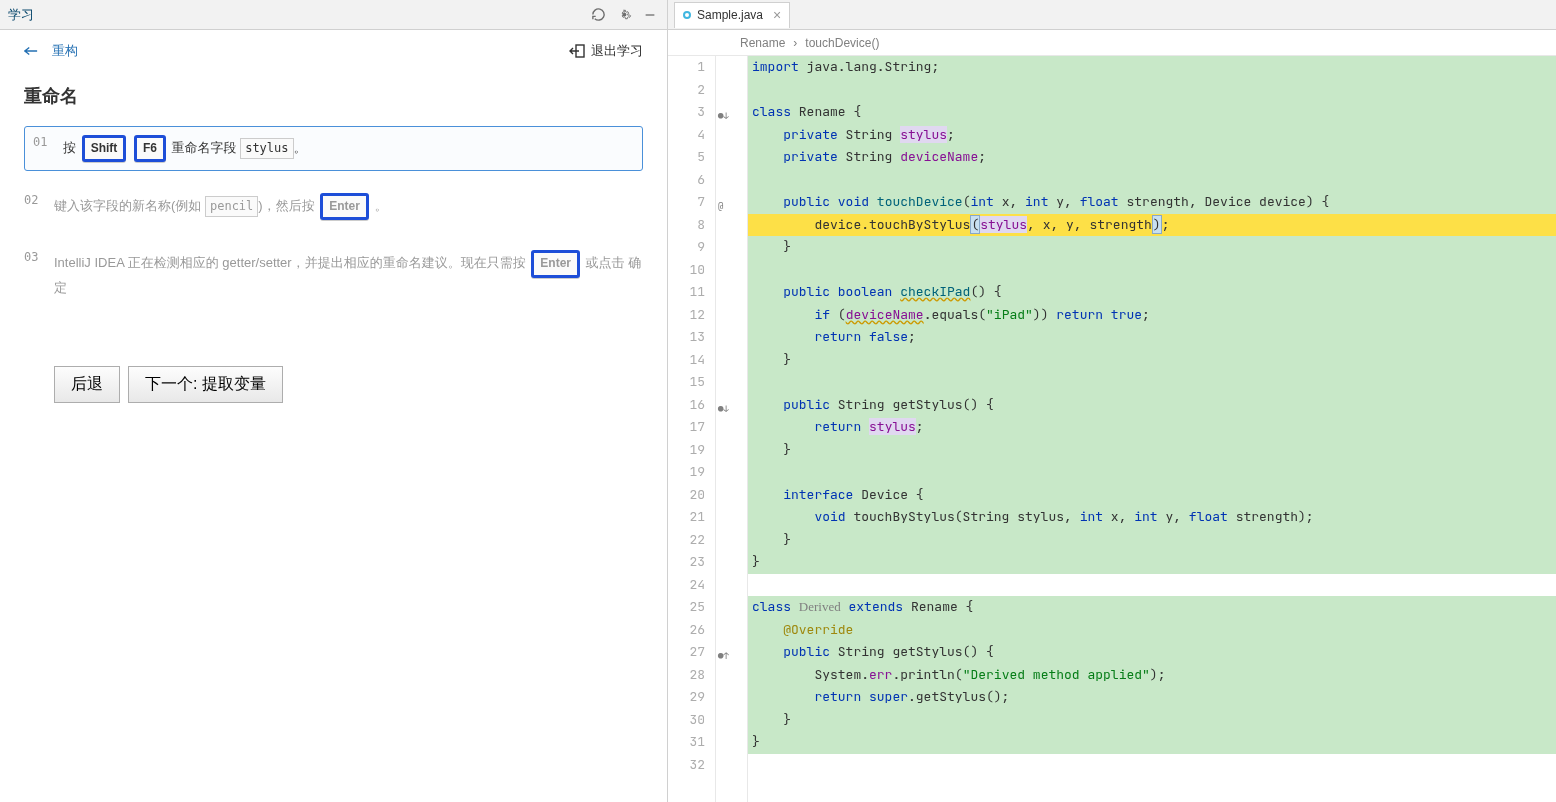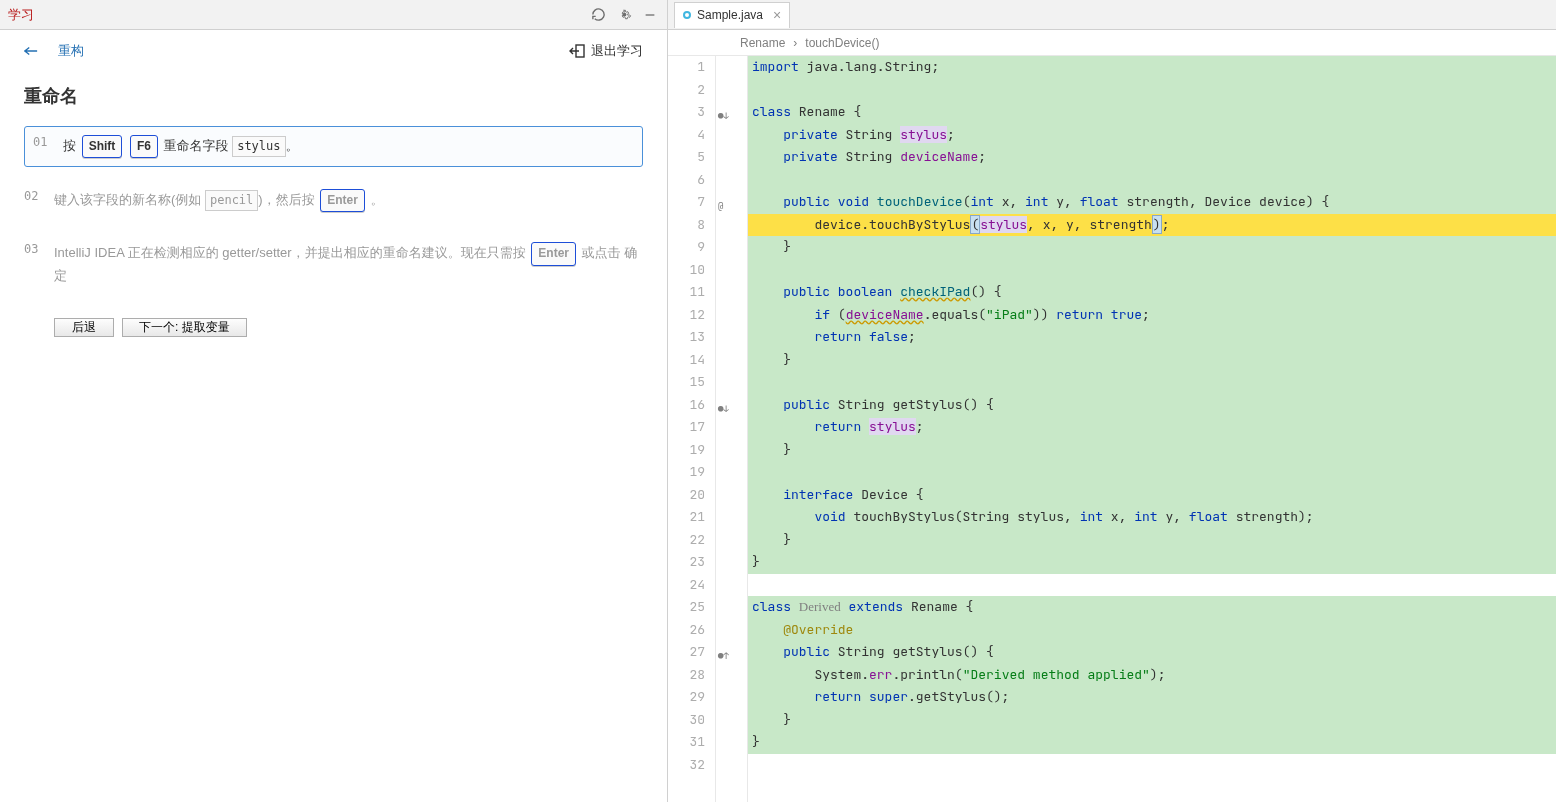--- a/index.html
+++ b/index.html
@@ -1,36 +1,36 @@
 <!DOCTYPE html>
 <html><head>
 <meta charset="utf-8">
 <style>
 * { margin: 0; padding: 0; box-sizing: border-box; }
 body { font-family: -apple-system, "Segoe UI", "Microsoft YaHei", sans-serif; font-size: 13px; color: #333; background: #fff; overflow: hidden; }
 .container { display: flex; height: 802px; width: 1556px; }
 .left-panel { width: 668px; background: #f2f2f2; display: flex; flex-direction: column; border-right: 1px solid #d0d0d0; }
 .left-header { height: 30px; display: flex; align-items: center; justify-content: space-between; padding: 0 8px; border-bottom: 1px solid #d0d0d0; background: #f2f2f2; }
-.left-header-title { font-size: 13px; color: #b91c1c; }
+.left-header-title { font-size: 13px; color: #0c4a6e; }
 .left-header-icons { display: flex; gap: 8px; align-items: center; }
 .icon-btn { width: 18px; height: 18px; display: flex; align-items: center; justify-content: center; cursor: pointer; color: #6e6e6e; }
 .left-content { flex: 1; background: #fff; padding: 12px 24px; }
 .back-row { display: flex; justify-content: space-between; align-items: center; margin-bottom: 24px; }
-.back-link { color: #2470b3; font-size: 13px; cursor: pointer; display: flex; align-items: center; gap: 20px; justify-content: space-between; }
+.back-link { color: #2470b3; font-size: 13px; cursor: pointer; display: flex; align-items: center; gap: 14px; justify-content: space-between; }
 .exit-link { color: #333; font-size: 13px; cursor: pointer; display: flex; align-items: center; gap: 6px; }
 .rename-title { font-size: 18px; font-weight: bold; color: #333; margin-bottom: 18px; }
 .step { display: flex; gap: 12px; margin-bottom: 14px; font-size: 13px; color: #333; align-items: flex-start; padding: 8px 0; }
 .step.active { border: 1px solid #4a90d9; background: #fafcfe; border-radius: 3px; padding: 8px; }
 .step-num { color: #999; font-size: 12px; min-width: 18px; font-family: monospace; }
 .step.inactive { color: #999; }
 .step-text { line-height: 1.6; flex: 1; }
-.kbd { display: inline-block; border: 1px solid #1d4ed8; border-radius: 3px; padding: 1px 6px; background: #fafafa; font-size: 12px; font-weight: bold; margin: 0 2px; box-shadow: 0 1px 0 #ccc; }
+.kbd { display: inline-block; border: 3px solid #1d4ed8; border-radius: 3px; padding: 1px 6px; background: #fafafa; font-size: 12px; font-weight: bold; margin: 0 2px; box-shadow: 0 1px 0 #ccc; }
 .code-box { display: inline-block; border: 1px solid #ccc; padding: 0 4px; font-family: monospace; font-size: 12px; background: #fafafa; }
 .btn-row { display: flex; gap: 8px; margin-top: 24px; margin-left: 30px; }
-.btn { border: 1px solid #adadad; background: linear-gradient(#fdfdfd, #e8e8e8); padding: 0 16px; font-size: 12px; cursor: pointer; min-width: 60px; }
+.btn { border: 1px solid #adadad; background: linear-gradient(#fdfdfd, #e8e8e8); padding: 7px 16px; font-size: 16px; cursor: pointer; min-width: 60px; margin-top: 36px; }
 .right-panel { flex: 1; display: flex; flex-direction: column; background: #fff; }
 .tab-bar { height: 30px; display: flex; align-items: center; background: #f2f2f2; border-bottom: 1px solid #d0d0d0; padding-left: 6px; }
 .tab { display: flex; align-items: center; gap: 6px; padding: 4px 8px; background: #fff; border: 1px solid #d0d0d0; border-bottom: none; font-size: 12px; height: 26px; }
 .tab-dot { width: 8px; height: 8px; border-radius: 50%; border: 2px solid #40b6e0; }
 .tab-close { color: #999; font-size: 14px; cursor: pointer; margin-left: 4px; }
 .breadcrumb { height: 26px; display: flex; align-items: center; padding-left: 72px; font-size: 12px; color: #808080; border-bottom: 1px solid #e8e8e8; gap: 8px; }
 .editor { flex: 1; display: flex; font-family: "JetBrains Mono", Consolas, monospace; font-size: 13px; line-height: 22.5px; overflow: hidden; }
 .gutter { width: 48px; text-align: right; padding-right: 10px; color: #adadad; background: #fff; border-right: 1px solid #e8e8e8; user-select: none; }
 .gutter-line { height: 22.5px; }
 .marker-col { width: 18px; background: #fff; position: relative; }

